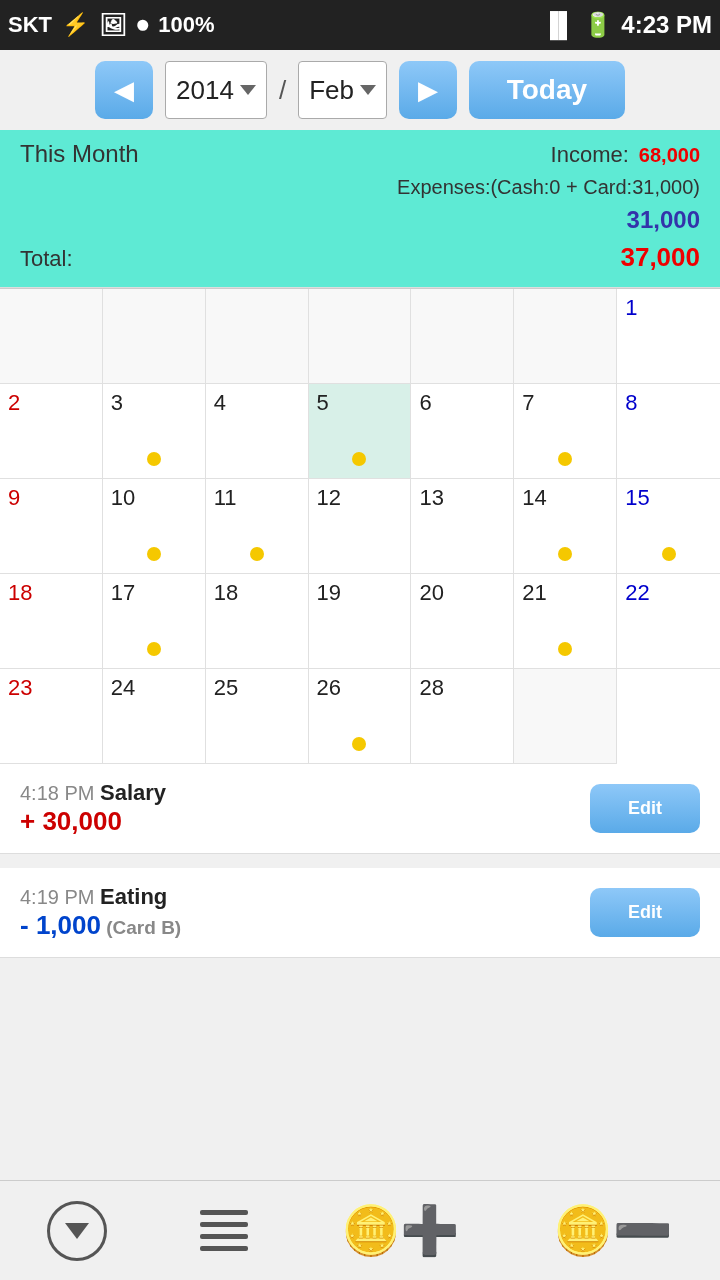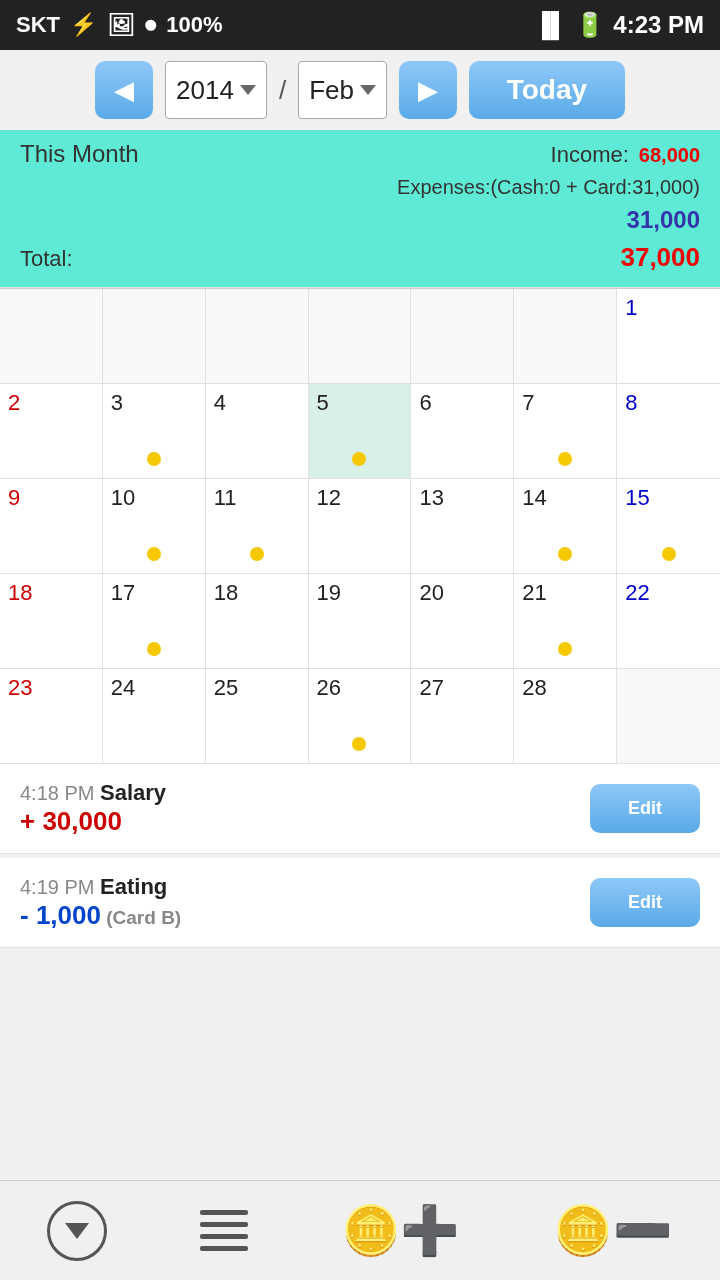--- a/index.html
+++ b/index.html
@@ -13,21 +13,21 @@
     }
 
     
     #status-bar {
       width: 720px;
       height: 50px;
       background: #222;
       display: flex;
       align-items: center;
       justify-content: space-between;
-      padding: 0 16px;
+      padding: 0 8px;
       color: white;
       font-size: 22px;
       font-weight: bold;
     }
     .status-left { display: flex; align-items: center; gap: 10px; }
     .status-right { display: flex; align-items: center; gap: 8px; font-size: 24px; }
 
     
     #nav-bar {
       width: 720px;
@@ -134,21 +134,21 @@
       transform: translateX(-50%);
     }
 
     
     #transactions {
       width: 720px;
       background: #f0f0f0;
     }
     .txn-item {
       background: white;
-      margin-bottom: 4px;
+      margin-bottom: 14px;
       padding: 16px 20px;
       display: flex;
       justify-content: space-between;
       align-items: center;
       border-bottom: 1px solid #ddd;
     }
     .txn-left {}
     .txn-time { color: #888; font-size: 20px; }
     .txn-name { color: #222; font-size: 22px; font-weight: bold; }
     .txn-amount-positive { color: #cc0000; font-size: 26px; font-weight: bold; }
@@ -296,21 +296,20 @@
       <div class="cal-cell"><span class="day-num">17</span><div class="dot"></div></div>
       <div class="cal-cell"><span class="day-num">18</span></div>
       <div class="cal-cell"><span class="day-num">19</span></div>
       <div class="cal-cell"><span class="day-num">20</span></div>
       <div class="cal-cell"><span class="day-num">21</span><div class="dot"></div></div>
       <div class="cal-cell"><span class="day-num blue">22</span></div>
       <div class="cal-cell"><span class="day-num red">23</span></div>
       <div class="cal-cell"><span class="day-num">24</span></div>
       <div class="cal-cell"><span class="day-num">25</span></div>
       <div class="cal-cell"><span class="day-num">26</span><div class="dot"></div></div>
-      <div class="cal-cell"><span class="day-num">27</span></div>
       <div class="cal-cell"><span class="day-num">28</span></div>
       <div class="cal-cell empty"></div>
     </div>
 </div>
 
 <div id="transactions">
 <div class="txn-item">
       <div class="txn-left">
         <div><span class="txn-time">4:18 PM </span><span class="txn-name">Salary</span></div>
         <div class="txn-amount-positive">+ 30,000</div>

